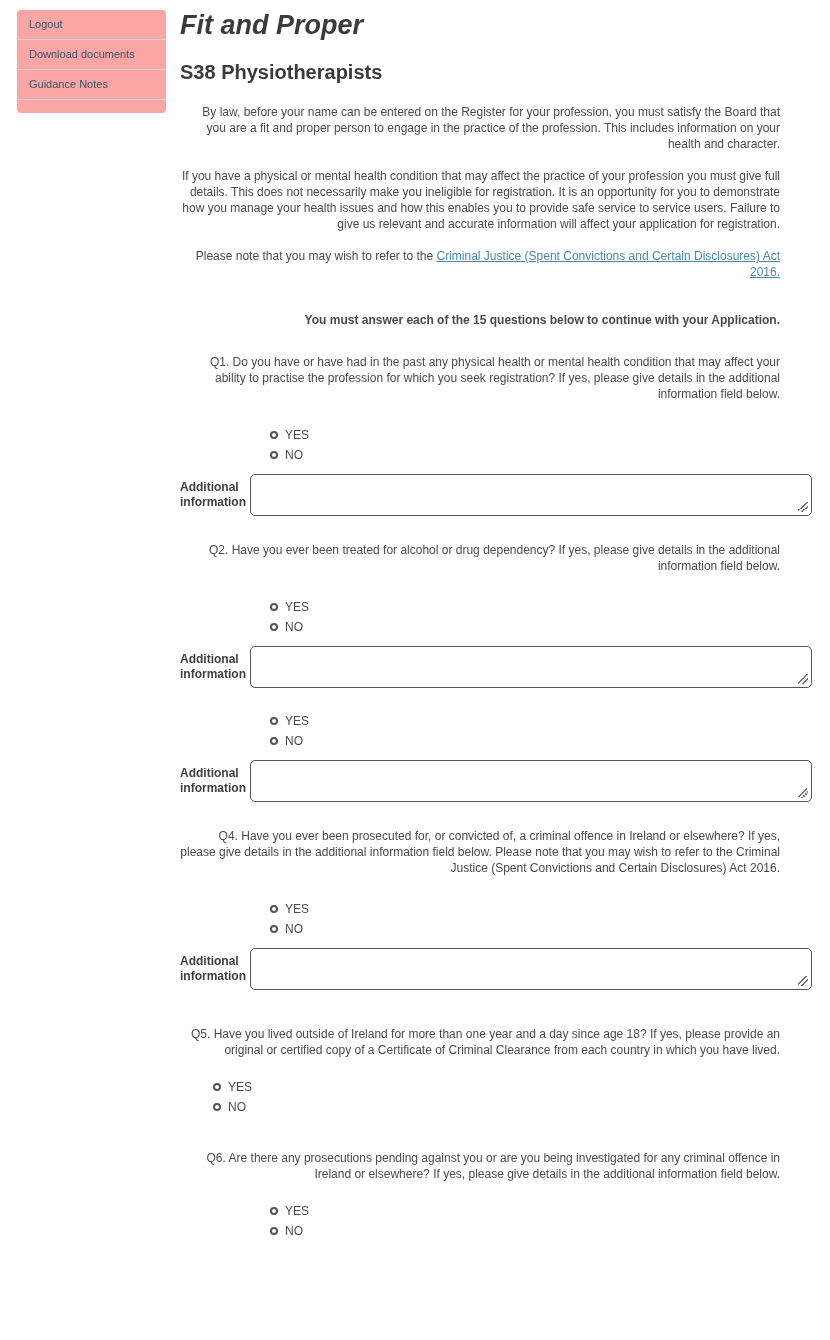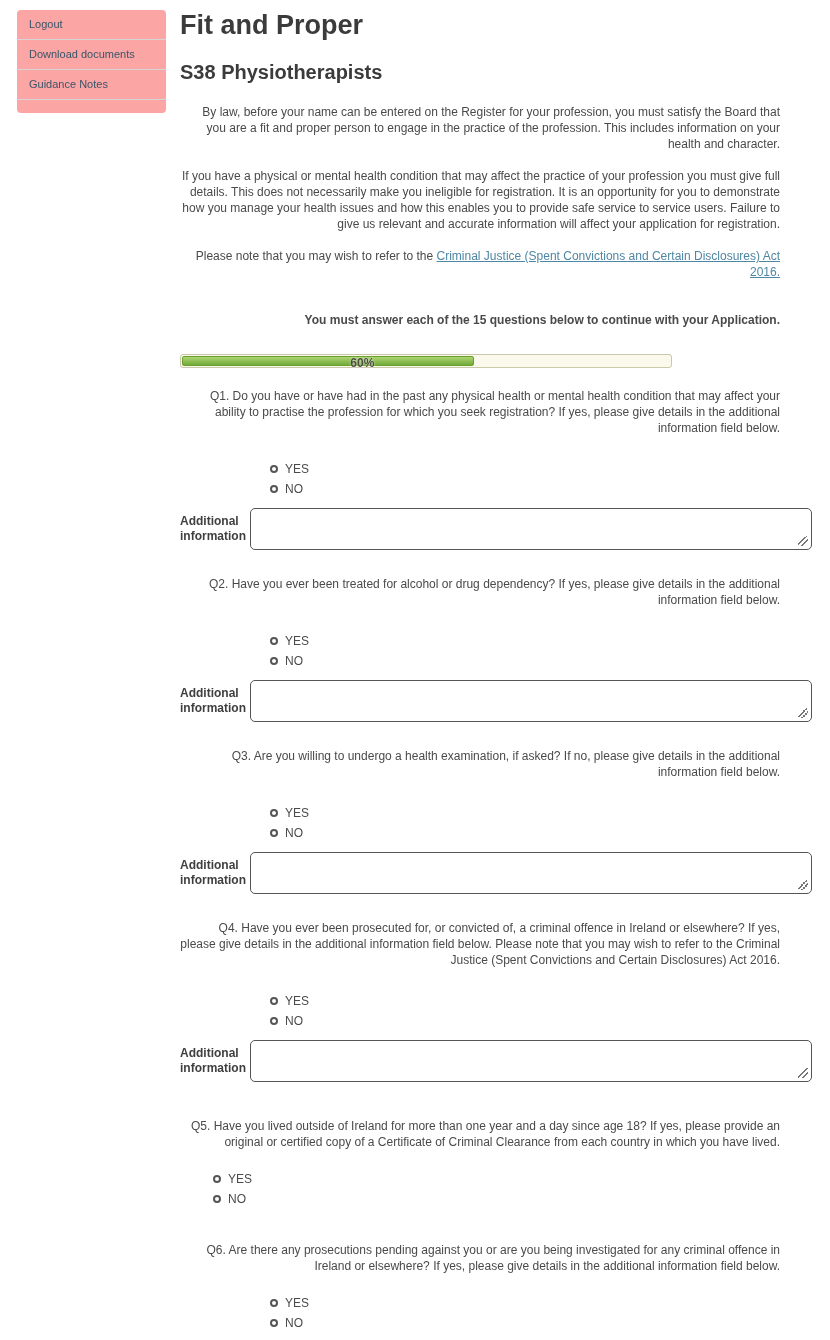--- a/index.html
+++ b/index.html
@@ -20,21 +20,21 @@
     display: block; padding: 8px 12px; font-size: 11px; line-height: 13px;
     color: #3a5568; text-decoration: none; border-bottom: 1px solid #d5d5d5;
     cursor: pointer;
   }
 
   
   .content { position: absolute; left: 180px; top: 10px; width: 632px; }
 
   h1.title {
     margin: 0 0 20px 0; font-size: 27px; line-height: 30px;
-    font-weight: bold; color: #3b3b3b;
+    font-weight: bold; color: #3b3b3b; font-style: italic;
   }
   h2.subtitle {
     margin: 0 0 20px 0; font-size: 20px; line-height: 24px;
     font-weight: bold; color: #3b3b3b;
   }
   .para {
     margin: 0 0 16px 0; font-size: 12px; line-height: 16px;
     width: 600px; color: #4a4a4a; text-align: right;
   }
   .para.mb-lg { margin-bottom: 32px; }
@@ -115,24 +115,20 @@
 
 <main class="content">
   <h1 class="title">Fit and Proper</h1>
   <h2 class="subtitle">S38 Physiotherapists</h2>
 
   <p class="para">By law, before your name can be entered on the Register for your profession, you must satisfy the Board that you are a fit and proper person to engage in the practice of the profession. This includes information on your health and character.</p>
   <p class="para">If you have a physical or mental health condition that may affect the practice of your profession you must give full details. This does not necessarily make you ineligible for registration. It is an opportunity for you to demonstrate how you manage your health issues and how this enables you to provide safe service to service users. Failure to give us relevant and accurate information will affect your application for registration.</p>
   <p class="para mb-lg"><span>Please note that you may wish to refer to the </span><a href="#" class="textlink">Criminal Justice (Spent Convictions and Certain Disclosures) Act 2016.</a></p>
   <p class="para instruction">You must answer each of the 15 questions below to continue with your Application.</p>
 
-  <div class="progress-track">
-    <div class="progress-fill" id="progress-fill" style="width: calc(60% - 2px);"></div>
-    <span class="progress-label">60%</span>
-  </div>
 
   <div id="questions">
   <section class="qblock">
     <p class="para qtext">Q1. Do you have or have had in the past any physical health or mental health condition that may affect your ability to practise the profession for which you seek registration? If yes, please give details in the additional information field below.</p>
     <div class="radios">
       <label class="radio-row">
         <input type="radio" class="radio" name="q1" value="YES" style="">
         <span class="radio-label">YES</span>
       </label>
       <label class="radio-row">
@@ -162,21 +158,20 @@
     </div>
     <div class="addinfo">
       <span class="addinfo-label">Additional information</span>
       <span class="ta-wrap">
         <textarea class="addinfo-input" style=""></textarea>
       </span>
     </div>
   </section>
 
   <section class="qblock">
-    <p class="para qtext">Q3. Are you willing to undergo a health examination, if asked? If no, please give details in the additional information field below.</p>
     <div class="radios">
       <label class="radio-row">
         <input type="radio" class="radio" name="q3" value="YES" style="">
         <span class="radio-label">YES</span>
       </label>
       <label class="radio-row">
         <input type="radio" class="radio" name="q3" value="NO" style="">
         <span class="radio-label">NO</span>
       </label>
     </div>

